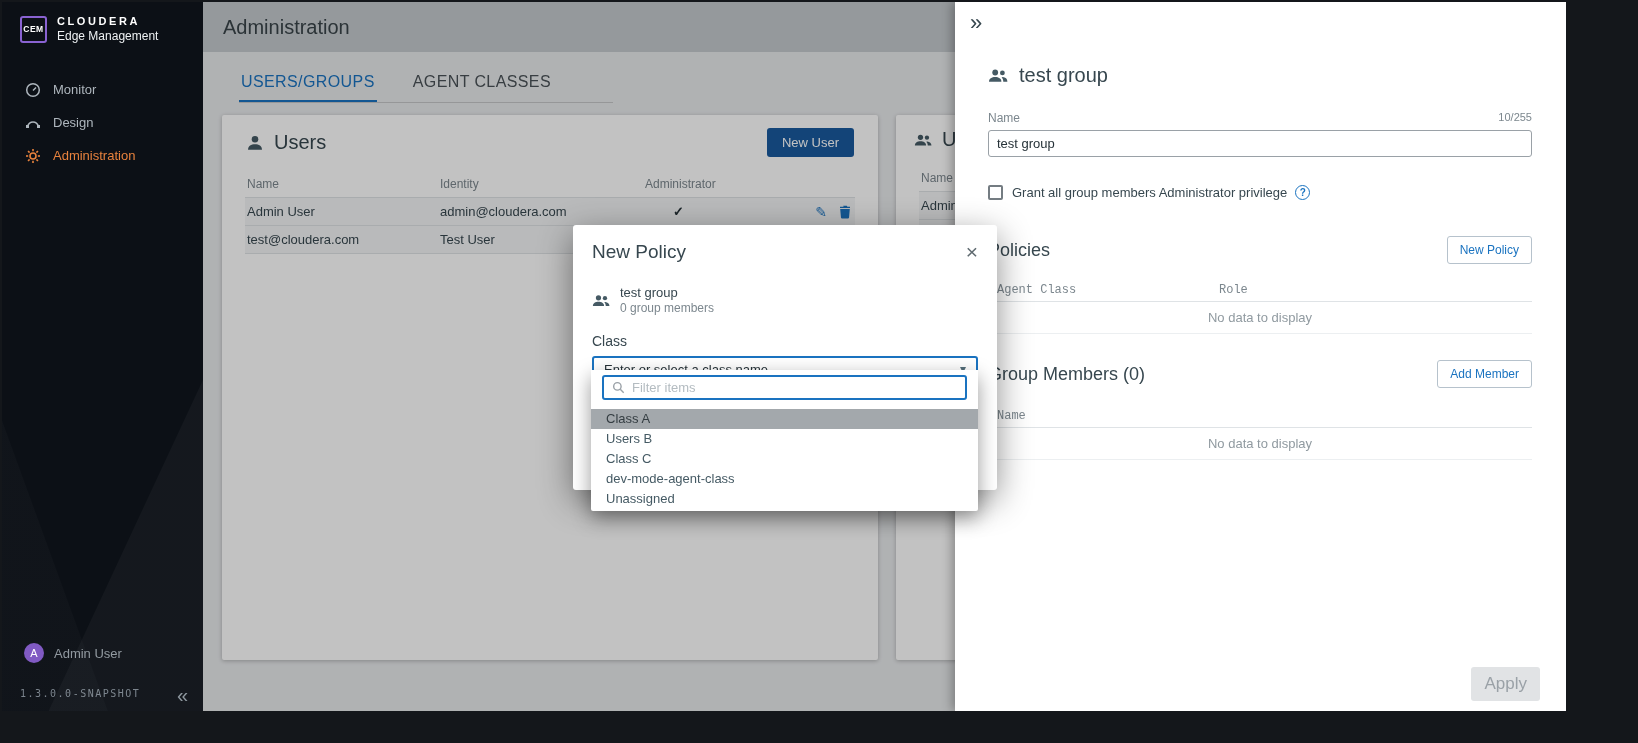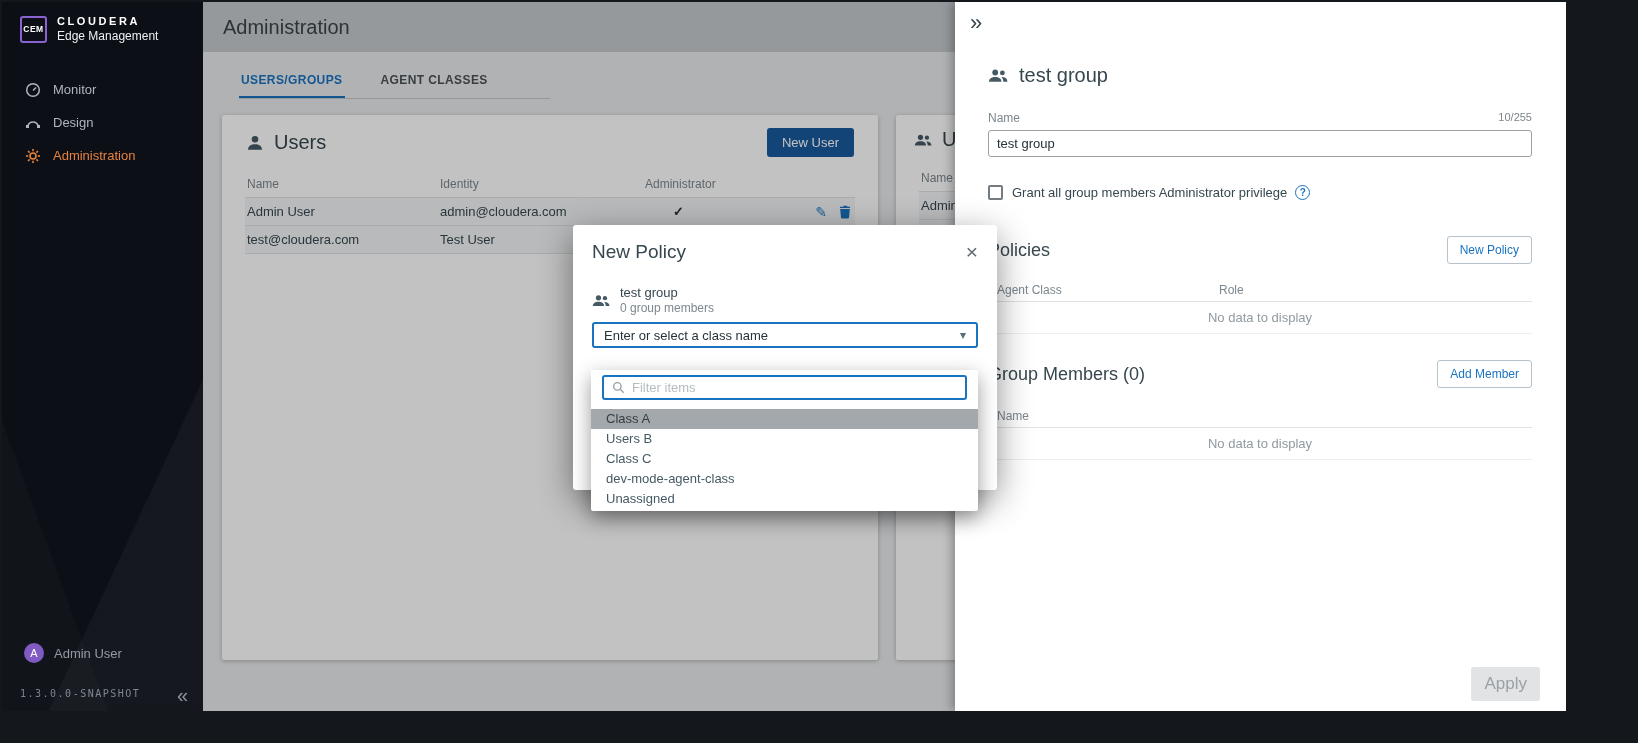--- a/index.html
+++ b/index.html
@@ -59,21 +59,21 @@
   .main { position:absolute; left:201px; top:0; right:0; bottom:0; background:#e8eaec; }
   .main-header {
     height:50px; background:#c4c9cd; display:flex; align-items:center; padding-left:20px;
   }
   .main-header h1 { font-size:20px; font-weight:400; color:#394449; }
   .tabbar {
     position:absolute; left:36px; top:62px; display:flex; gap:34px;
     border-bottom:1px solid rgba(0,0,0,0.15); padding-right:60px;
   }
   .tab {
-    font-size:12px; font-weight:bold; letter-spacing:.4px; color:#4a5257;
+    font-size:16px; font-weight:normal; letter-spacing:.4px; color:#4a5257;
     padding:9px 2px; border-bottom:2px solid transparent;
   }
   .tab.active { color:#1a73c0; border-bottom-color:#1a73c0; }
 
   .card {
     position:absolute; top:113px; height:545px; background:#fff; border-radius:2px;
     box-shadow:0 1px 4px rgba(0,0,0,0.25);
   }
   .users-card { left:19px; width:656px; }
   .groups-card { left:693px; width:380px; }
@@ -127,21 +127,21 @@
   }
   .section-row { display:flex; align-items:center; justify-content:space-between; margin-top:36px; }
   .section-row.members { margin-top:26px; }
   .section-row h3 { font-size:18px; font-weight:400; color:#37474f; }
   .outline-btn {
     background:#fff; border:1px solid #b6c2cc; border-radius:3px; color:#1a73c0;
     font-size:12px; padding:6px 12px; font-family:inherit;
   }
   .dtable { margin-top:14px; }
   .dtable.second { margin-top:16px; }
-  .dthead { display:flex; height:24px; align-items:center; font-size:12px; color:#7c878e; border-bottom:1px solid #dfe3e6; }
+  .dthead { display:flex; height:24px; align-items:center; font-size:12px; color:#7c878e; border-bottom:1px solid #dfe3e6;font-family:Liberation Mono, monospace; }
   .dthead .col-agent { width:231px; padding-left:9px; }
   .dthead .col-single { padding-left:9px; }
   .dtempty {
     height:32px; display:flex; align-items:center; justify-content:center;
     font-size:13px; color:#909aa0; border-bottom:1px solid #eceff1;
   }
   .apply-btn {
     position:absolute; right:26px; bottom:10px; background:#e1e3e5; color:#9aa1a7;
     border:none; border-radius:3px; font-size:17px; padding:7px 13px; font-family:inherit;margin-top:9px;
   }
@@ -396,20 +396,21 @@
             <path d="M1 14.2c0-3.2 2.8-4.7 6.2-4.7s6.2 1.5 6.2 4.7z"></path>
             <circle cx="14.4" cy="5.4" r="2.4"></circle>
             <path d="M14.8 9.6c2.7.3 4.6 1.7 4.6 4.6h-4.1c0-1.9-.6-3.4-1.7-4.3z"></path>
           </svg>
       </span>
       <div data-interactable="false">
         <div class="gname" data-interactable="false">test group</div>
         <div class="gmembers" data-interactable="false">0 group members</div>
       </div>
     </div>
+    <div class="class-label" data-interactable="false">Class</div>
     <div class="select" data-interactable="true">
       <span data-interactable="false">Enter or select a class name</span>
       <span class="caret" data-interactable="false">▾</span>
     </div>
   </div>
 
   <div class="dropdown" data-interactable="false">
     <div class="filter" data-interactable="false">
       <span class="sicon" data-interactable="false">
         <svg viewBox="0 0 14 14" fill="none" stroke="currentColor" stroke-width="1.5">

